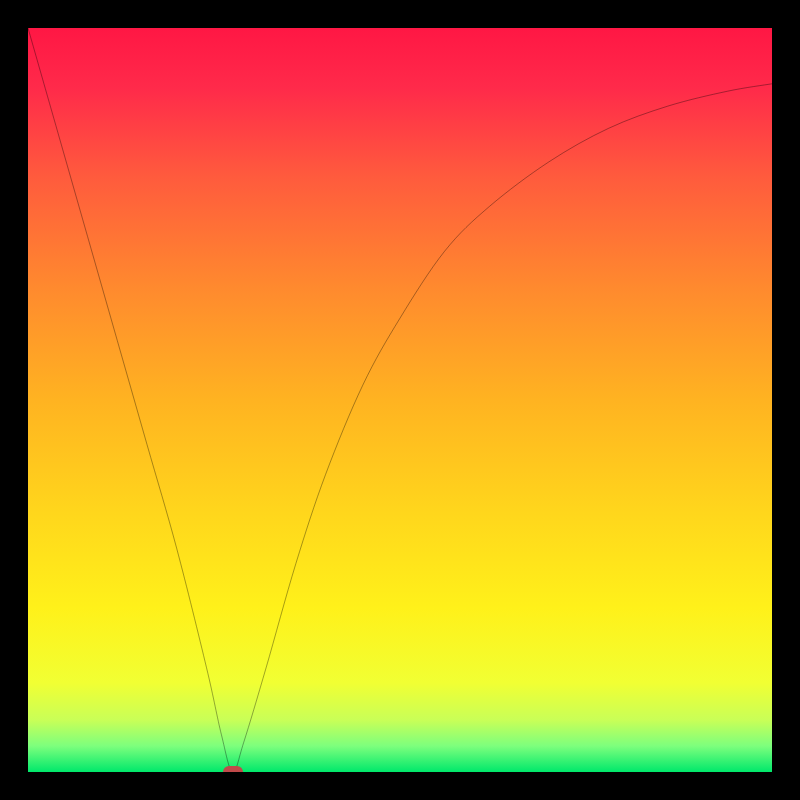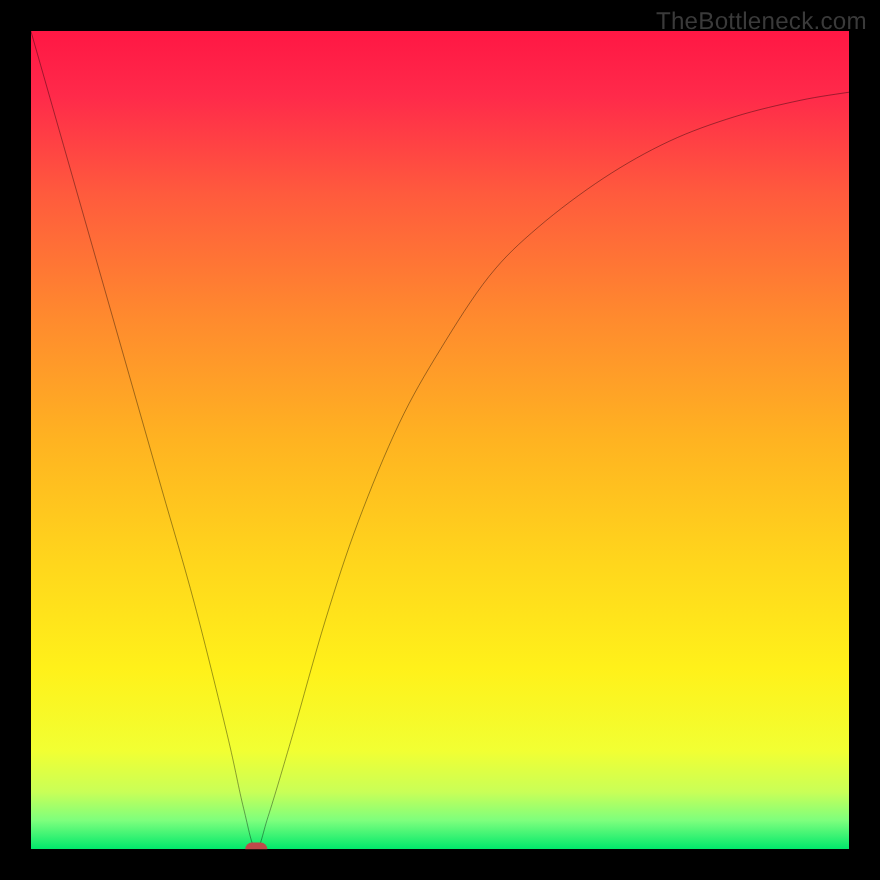--- a/index.html
+++ b/index.html
@@ -85,15 +85,14 @@
     </svg>
 
     <svg class="curve" viewBox="0 0 100 100" preserveAspectRatio="none">
       <path id="curve-path" d="M 0.000 0.000 C 0.667 2.333, 2.667 9.333, 4.000 14.000 C 5.333 18.667, 6.667 23.333, 8.000 28.000 C 9.333 32.667, 10.667 37.333, 12.000 42.000 C 13.333 46.667, 14.667 51.333, 16.000 56.000 C 17.333 60.667, 18.667 65.000, 20.000 70.000 C 21.333 75.000, 23.000 81.833, 24.000 86.000 C 25.000 90.167, 25.417 92.667, 26.000 95.000 C 26.583 97.333, 27.000 99.833, 27.500 100.000 C 28.000 100.167, 28.250 98.333, 29.000 96.000 C 29.750 93.667, 30.833 90.000, 32.000 86.000 C 33.167 82.000, 34.667 76.333, 36.000 72.000 C 37.333 67.667, 38.500 64.000, 40.000 60.000 C 41.500 56.000, 43.333 51.500, 45.000 48.000 C 46.667 44.500, 48.167 42.000, 50.000 39.000 C 51.833 36.000, 54.000 32.500, 56.000 30.000 C 58.000 27.500, 59.667 26.000, 62.000 24.000 C 64.333 22.000, 67.333 19.750, 70.000 18.000 C 72.667 16.250, 75.333 14.750, 78.000 13.500 C 80.667 12.250, 83.333 11.333, 86.000 10.500 C 88.667 9.667, 91.667 9.000, 94.000 8.500 C 96.333 8.000, 99.000 7.667, 100.000 7.500" fill="none" stroke="#000000" stroke-width="0.35" vector-effect="non-scaling-stroke" stroke-linejoin="round" stroke-linecap="round"></path>
     </svg>
 
     <div class="marker" id="marker" style="left: 27.5%; top: 100%; background: rgb(192, 74, 74);"></div>
 
   </div>
 
-  <div class="watermark">TheBottleneck.com</div>
 
 </div>
 
 </body></html>

